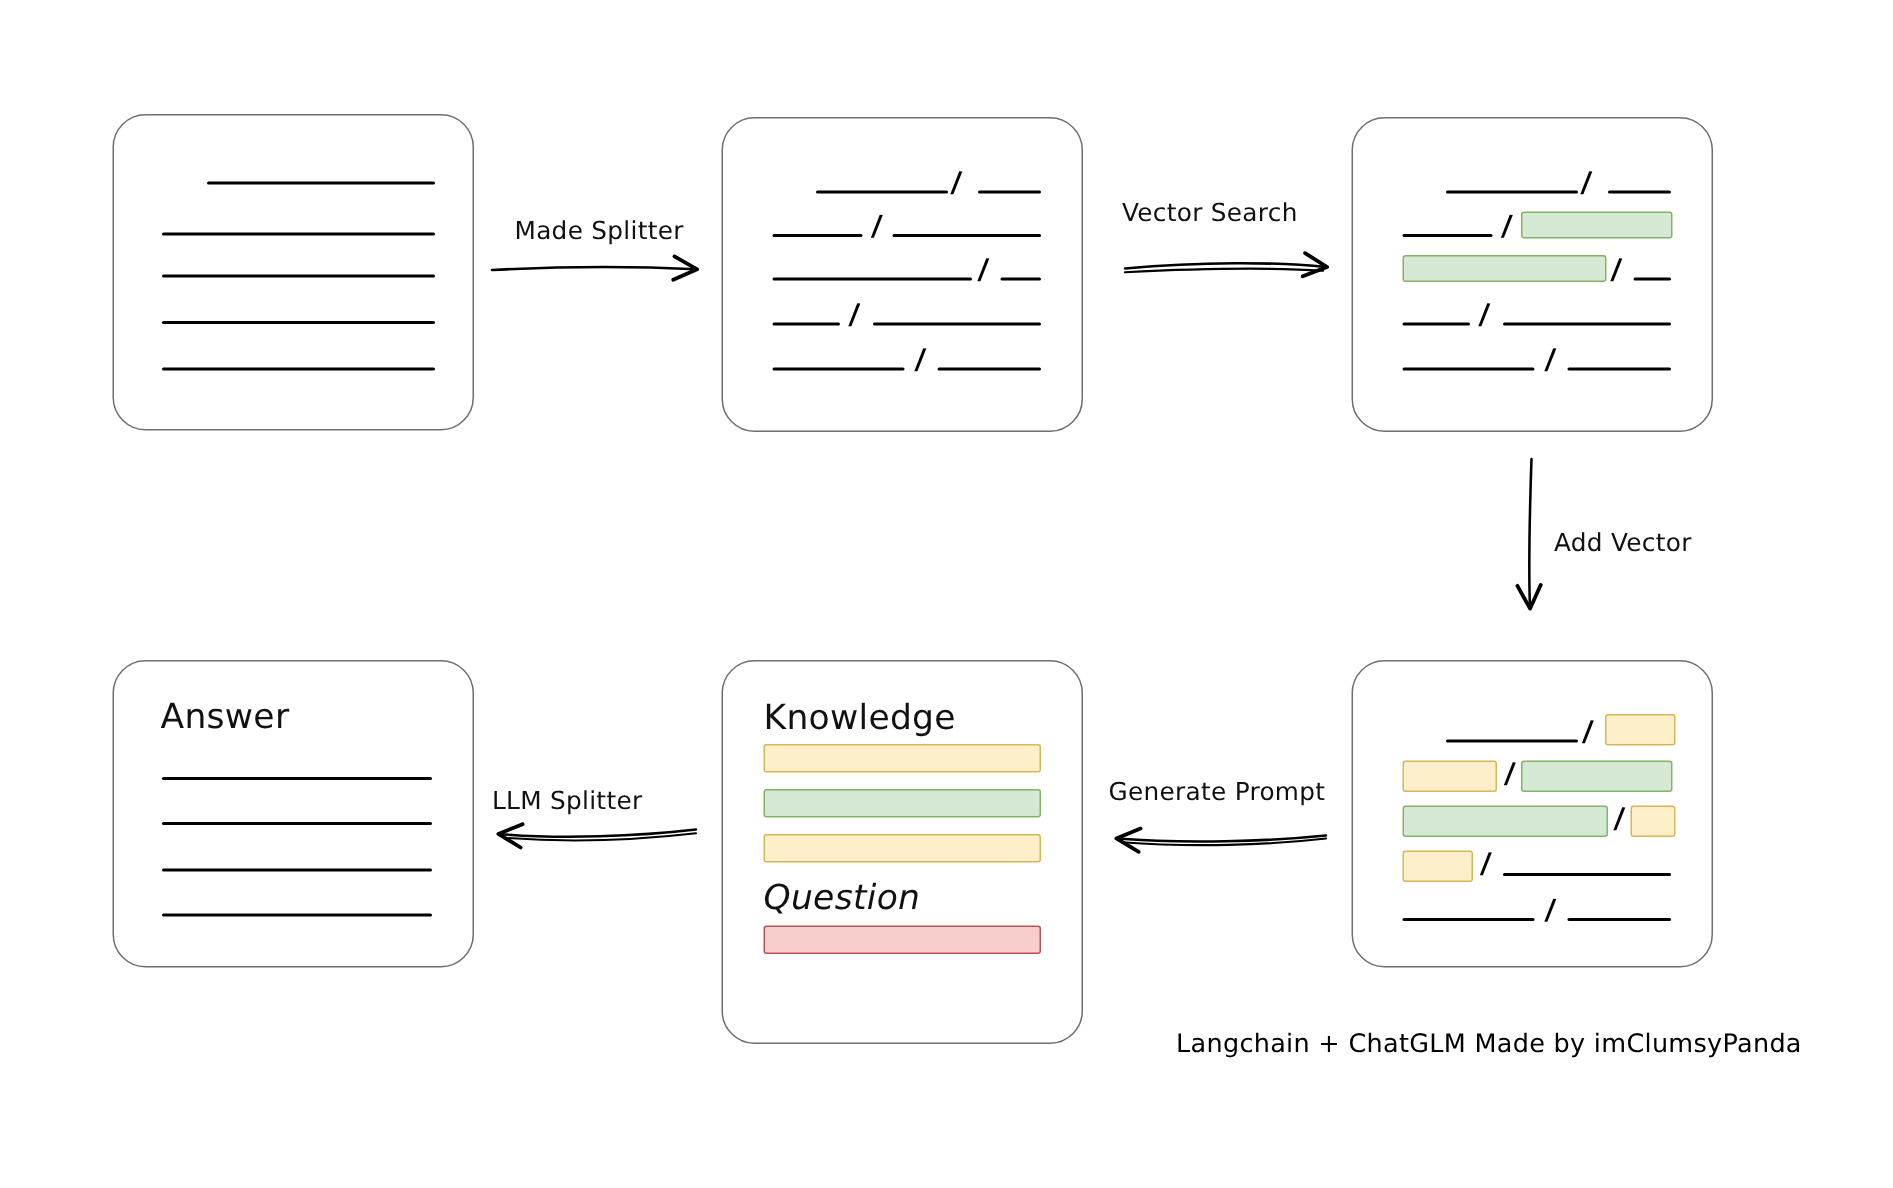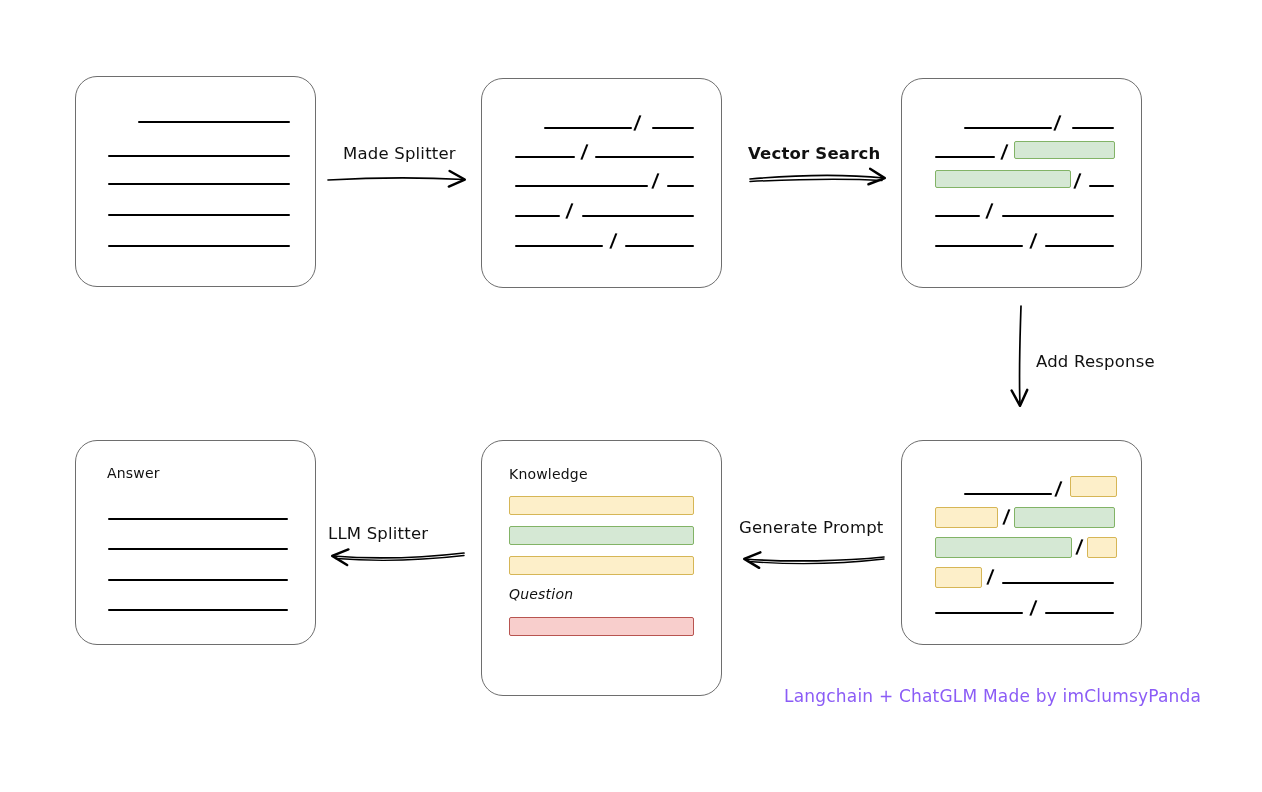--- a/index.html
+++ b/index.html
@@ -24,21 +24,21 @@
   .box {
     position: absolute;
     box-sizing: border-box;
     border: 1.4px solid #6e6e6e;
     border-radius: 22px;
     background: #ffffff;
   }
   .box-title {
     position: absolute;
     font-family: "DejaVu Sans", sans-serif;
-    font-size: 14px;
+    font-size: 23px;
     font-weight: 500;
     color: #111111;
     letter-spacing: 0.2px;
     white-space: nowrap;
   }
   .rule {
     position: absolute;
     background: #000000;
     height: 2px;
     border-radius: 1px;
@@ -70,21 +70,21 @@
     font-weight: 500;
     color: #111111;
     white-space: nowrap;
     letter-spacing: 0.2px;
   }
   .footer-note {
     position: absolute;
     font-family: "DejaVu Sans", sans-serif;
     font-size: 17px;
     font-weight: 500;
-    color: #8b5cf6;
+    color: #000000;
     white-space: nowrap;
     letter-spacing: 0.2px;
   }
 </style>
 </head>
 <body>
 
 <svg id="canvas" viewBox="0 0 1262 792" xmlns="http://www.w3.org/2000/svg">
   <defs>
     <marker id="arrowOpenR" viewBox="0 0 12 12" refX="10.5" refY="6" markerWidth="11" markerHeight="11" orient="auto-start-reverse">
@@ -205,21 +205,21 @@
 <div class="box" style="left:75px; top:440px; width:241px; height:205px;">
   <div class="box-title" style="left:31px; top:24px;">Answer</div>
   <div class="rule" style="left:32px; top:77px; width:180px;"></div>
   <div class="rule" style="left:32px; top:107px; width:180px;"></div>
   <div class="rule" style="left:32px; top:138px; width:180px;"></div>
   <div class="rule" style="left:32px; top:168px; width:180px;"></div>
 </div>
 
 <div class="edge-label" style="left:343px; top:144px;">Made Splitter</div>
 
-<div class="edge-label" style="left:748px; top:144px;font-weight:bold;">Vector Search</div>
-
-<div class="edge-label" style="left:1036px; top:352px;">Add Response</div>
+<div class="edge-label" style="left:748px; top:132px;">Vector Search</div>
+
+<div class="edge-label" style="left:1036px; top:352px;">Add Vector</div>
 
 <div class="edge-label" style="left:739px; top:518px;text-align:right;">Generate Prompt</div>
 
 <div class="edge-label" style="left:328px; top:524px;">LLM Splitter</div>
 
 <div class="footer-note" style="left:784px; top:686px;">Langchain + ChatGLM Made by imClumsyPanda</div>
 
 </body></html>

